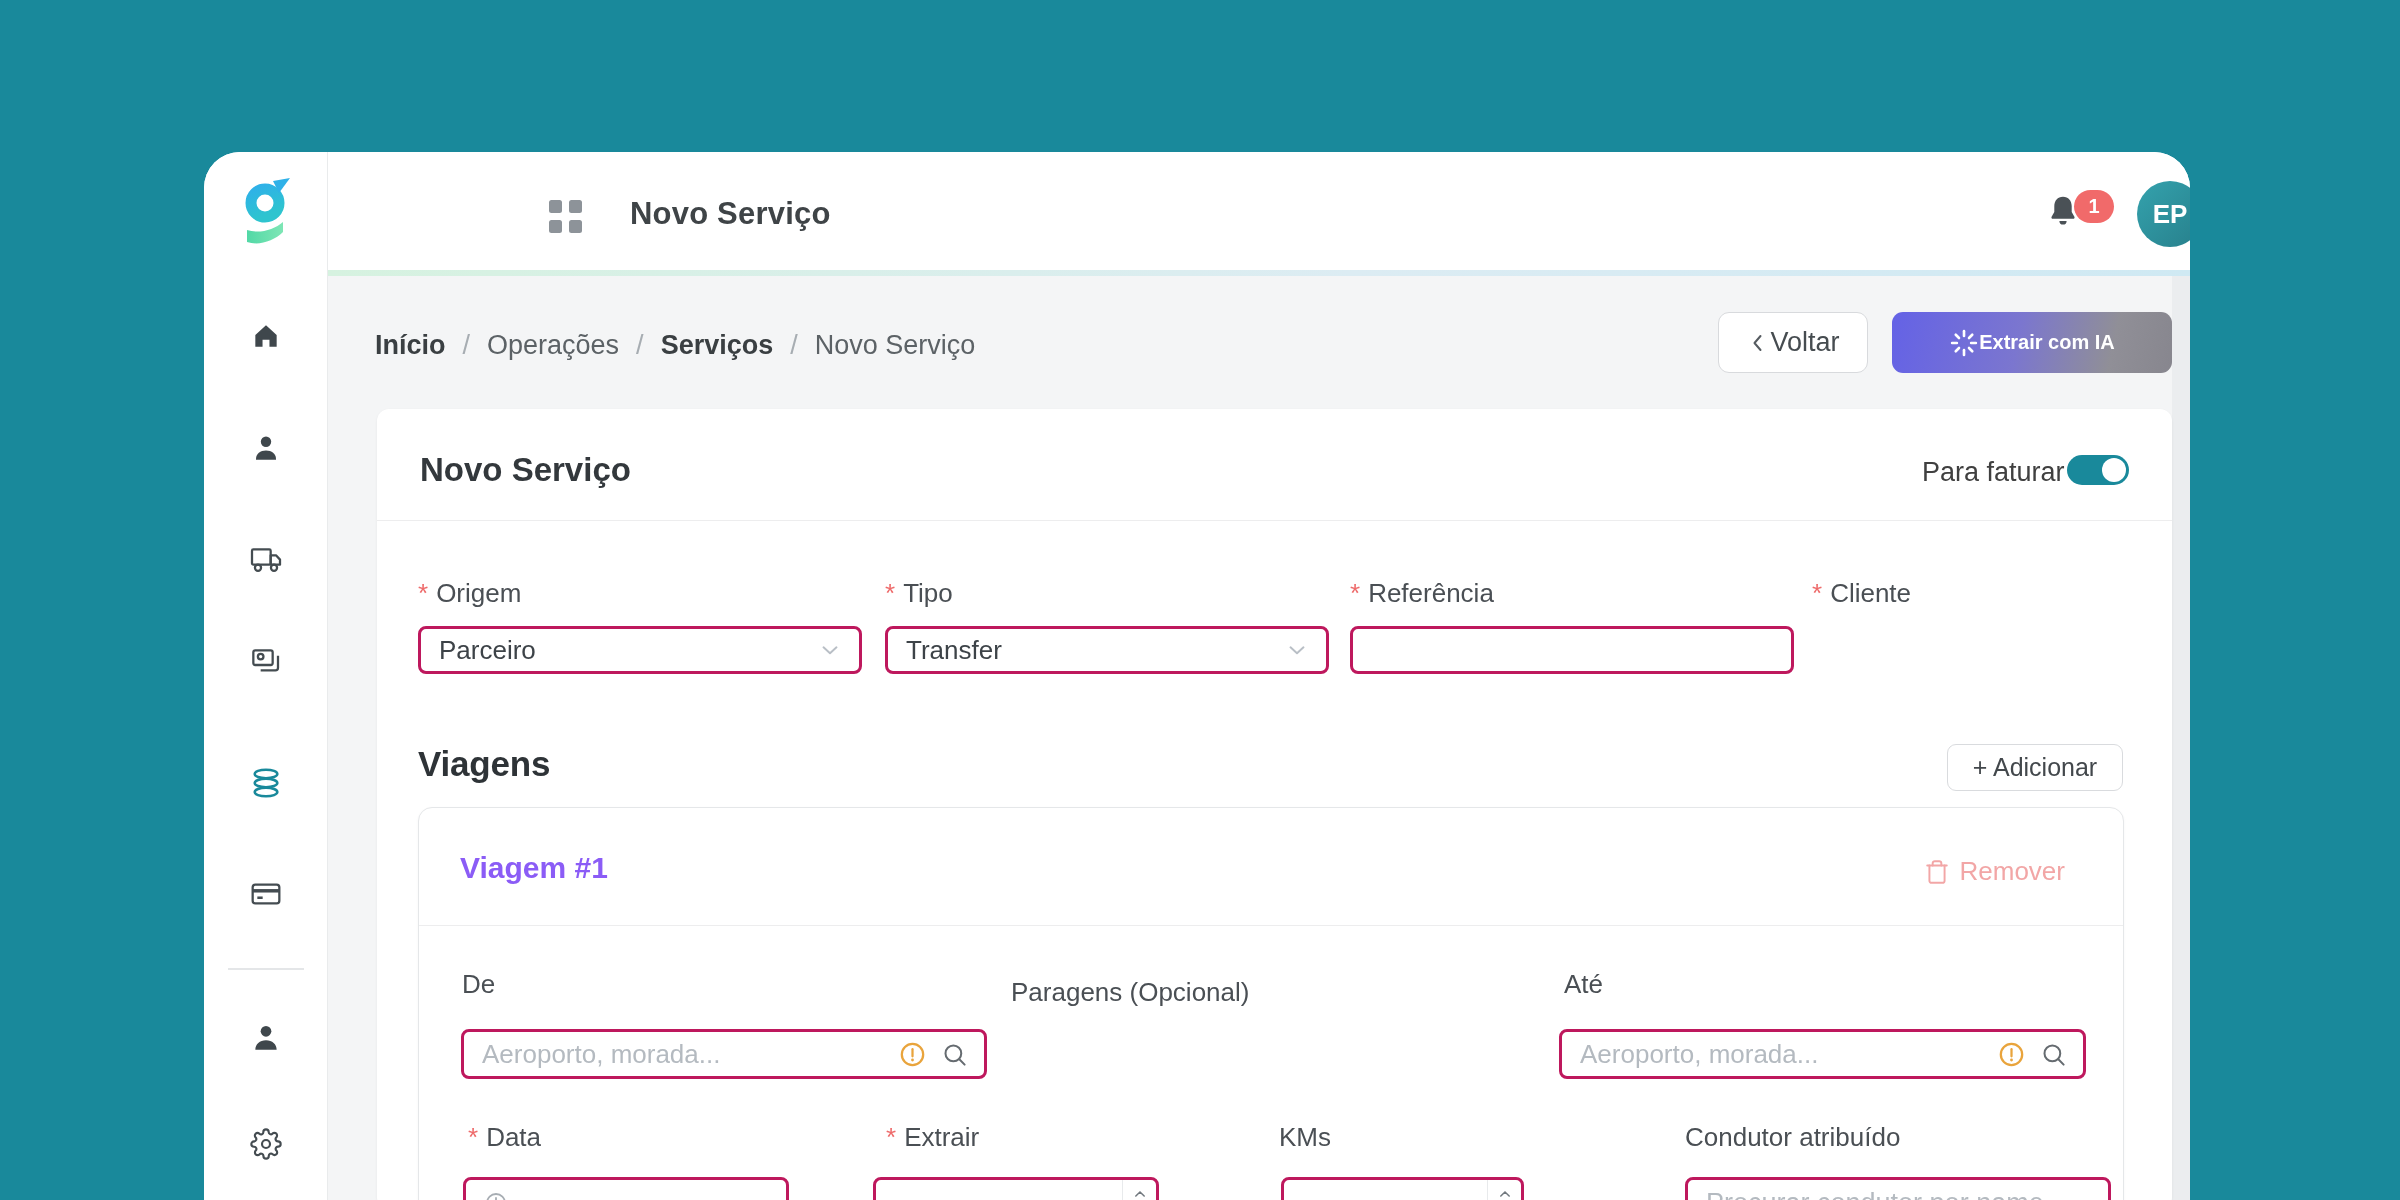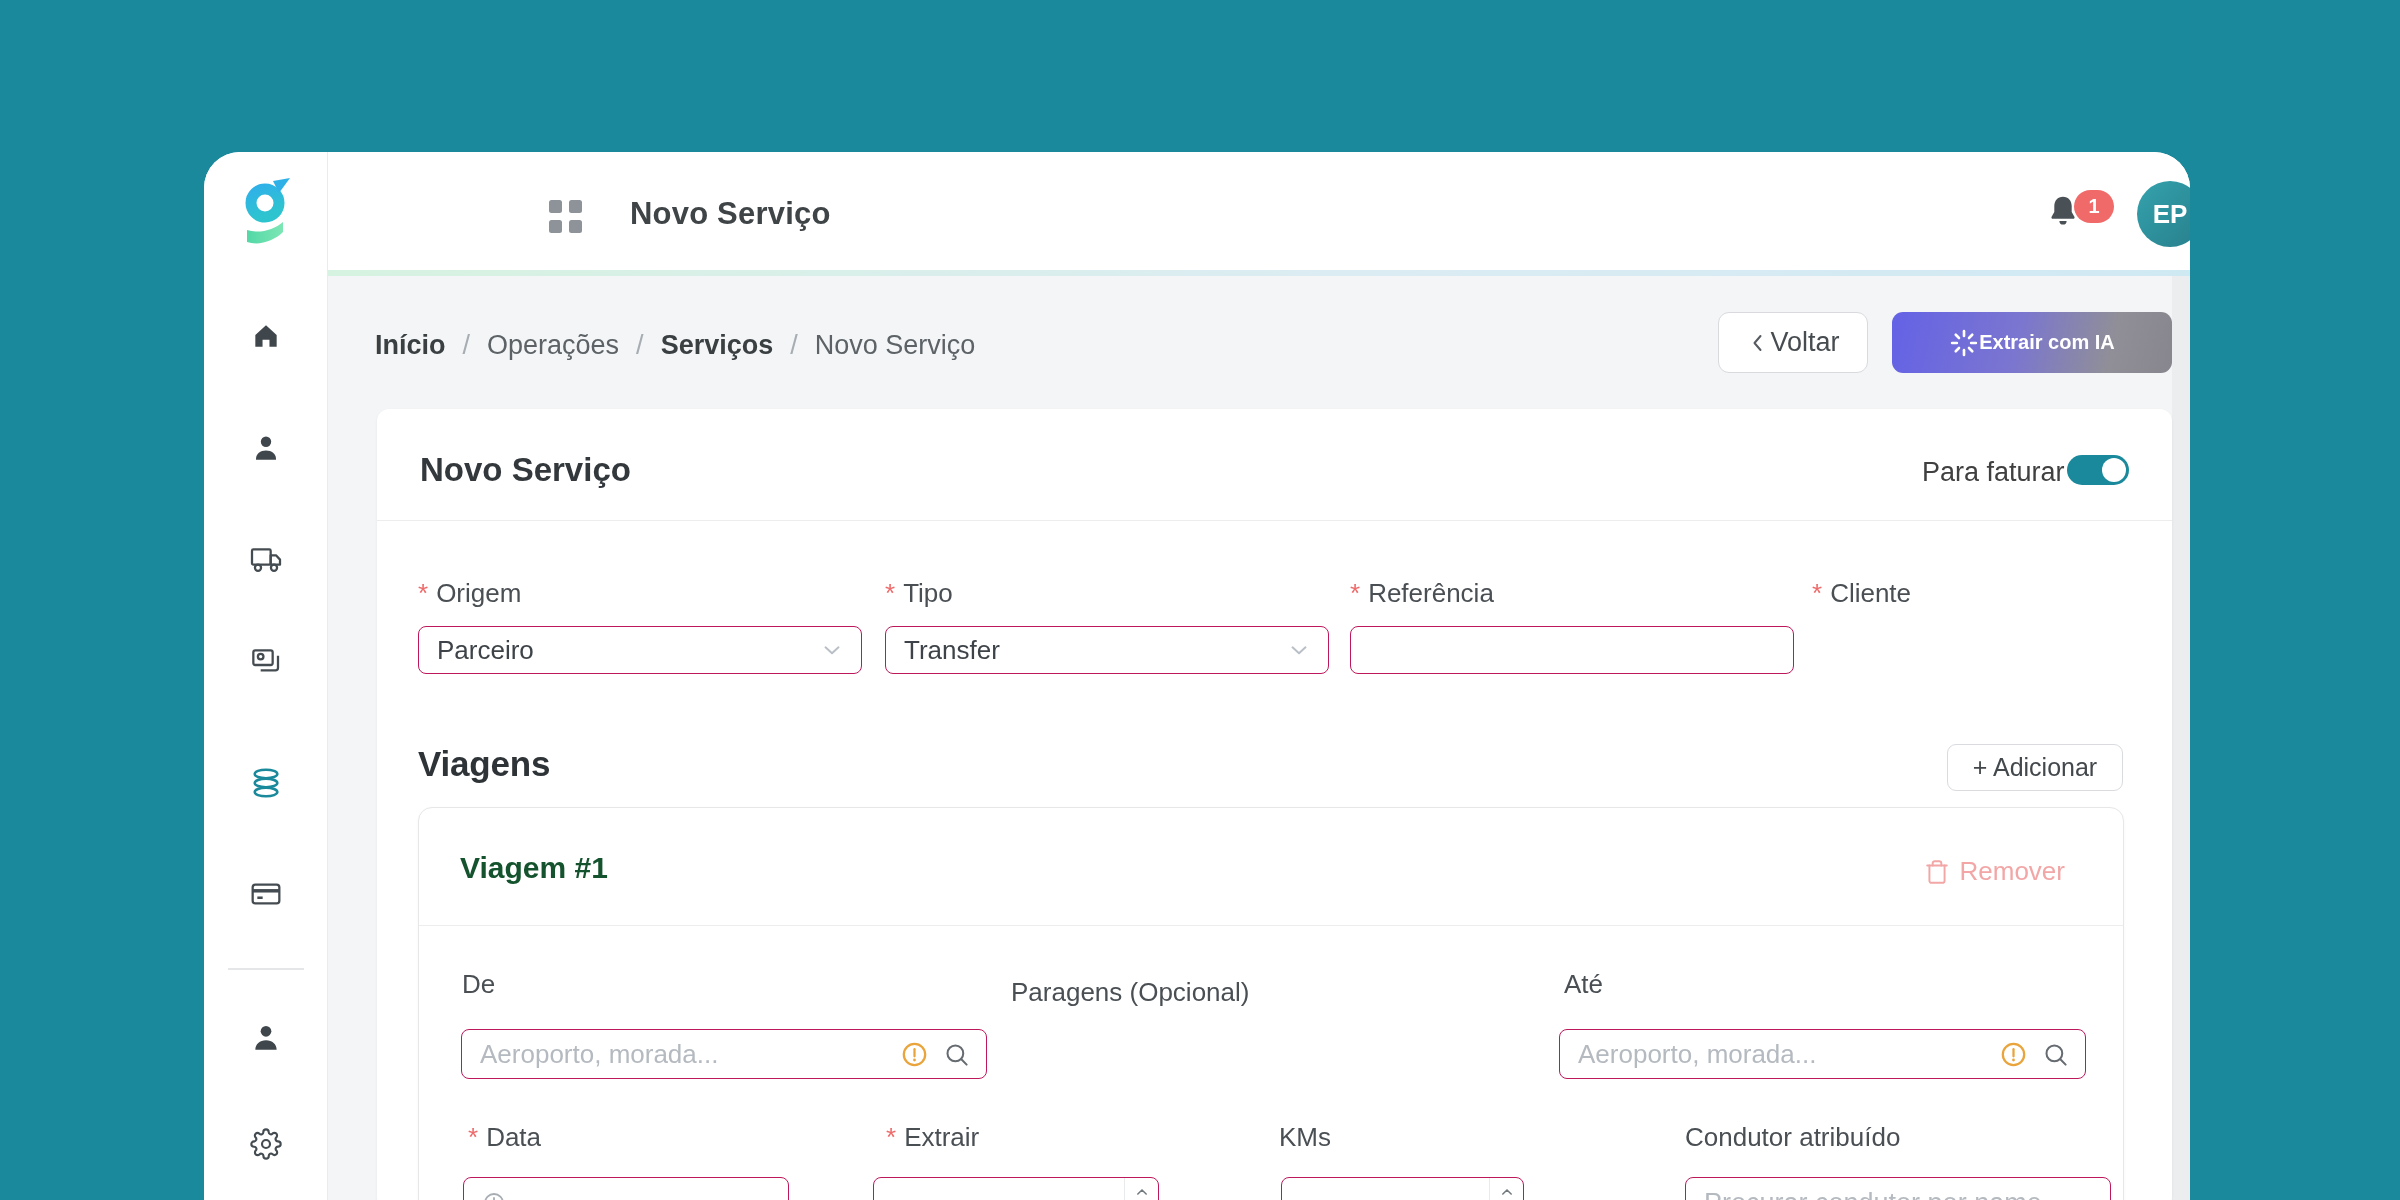--- a/index.html
+++ b/index.html
@@ -41,37 +41,37 @@
   .btn-ai { background:linear-gradient(102deg,#6462e6 0%,#7b76cf 45%,#908f97 78%,#87868e 100%);
             color:#fff; font-size:20px; font-weight:600; border:none; }
 
   .panel { position:absolute; left:173px; top:257px; width:1795px; height:800px; background:#fff; border-radius:12px;
            box-shadow:0 1px 3px rgba(16,24,40,.06); overflow:hidden; }
   .panel-title { position:absolute; left:43px; top:42px; font-size:33px; font-weight:600; color:#33383c; }
   .divider { position:absolute; left:0; width:100%; height:1px; background:#ededee; }
 
   .flabel { position:absolute; display:flex; gap:8px; font-size:26px; color:#4a4f54; align-items:baseline; }
   .req { color:#ee6b6b; font-size:26px; }
-  .input, .select { position:absolute; height:48px; background:#fff; border:1px solid #be185d; border-radius:8px;
+  .input, .select { position:absolute; height:48px; background:#fff; border:3px solid #be185d; border-radius:8px;
                     display:flex; align-items:center; padding:0 16px 0 18px; }
   .select { justify-content:space-between; cursor:pointer; }
   .selval { font-size:26px; color:#3d4348; }
   .txt { border:none; outline:none; flex:1; min-width:0; font-size:26px; color:#3d4348; font-family:"Liberation Sans",sans-serif; background:transparent; }
   .txt::placeholder { color:#b4bac0; opacity:1; }
 
   .toggle { position:absolute; width:62px; height:30px; border-radius:16px; background:#19899B; cursor:pointer; }
   .toggle .knob { position:absolute; right:3px; top:3px; width:24px; height:24px; border-radius:50%; background:#fff; }
 
   .section-title { position:absolute; font-size:35px; font-weight:700; color:#2e3337; letter-spacing:-.2px; }
   .btn-add { position:absolute; left:1570px; top:335px; width:176px; height:47px; background:#fff; border:1px solid #d9dbde;
              border-radius:9px; font-size:25px; color:#43484c; display:flex; align-items:center; justify-content:center; cursor:pointer; }
 
   .trip-card { position:absolute; left:41px; top:398px; width:1706px; height:660px; background:#fff;
                border:1px solid #e5e7e9; border-radius:14px; box-shadow:0 1px 3px rgba(16,24,40,.04); overflow:hidden; }
-  .trip-title { position:absolute; left:41px; top:43px; font-size:30px; font-weight:700; color:#14532d; }
+  .trip-title { position:absolute; left:41px; top:43px; font-size:30px; font-weight:700; color:#8b5cf6; }
   .remove-btn { position:absolute; right:58px; top:48px; display:flex; align-items:center; gap:10px; color:#f2a6a6;
                 font-size:26px; cursor:pointer; }
   .stop-box { position:absolute; height:50px; border:1px solid #dde1e4; border-radius:8px; background:#fff;
               display:flex; align-items:center; padding-left:22px; cursor:pointer; }
   .stop-link { font-size:27px; font-weight:700; color:#15899a; }
   .spin { position:absolute; right:0; top:0; bottom:0; width:34px; border-left:1px solid #e8eaec; display:flex; flex-direction:column; }
   .spin-up { height:28px; display:flex; align-items:center; justify-content:center; border-bottom:1px solid #e8eaec; cursor:pointer; }
   .in-ic { display:flex; align-items:center; justify-content:center; flex:0 0 auto; }
 </style>
 </head>

